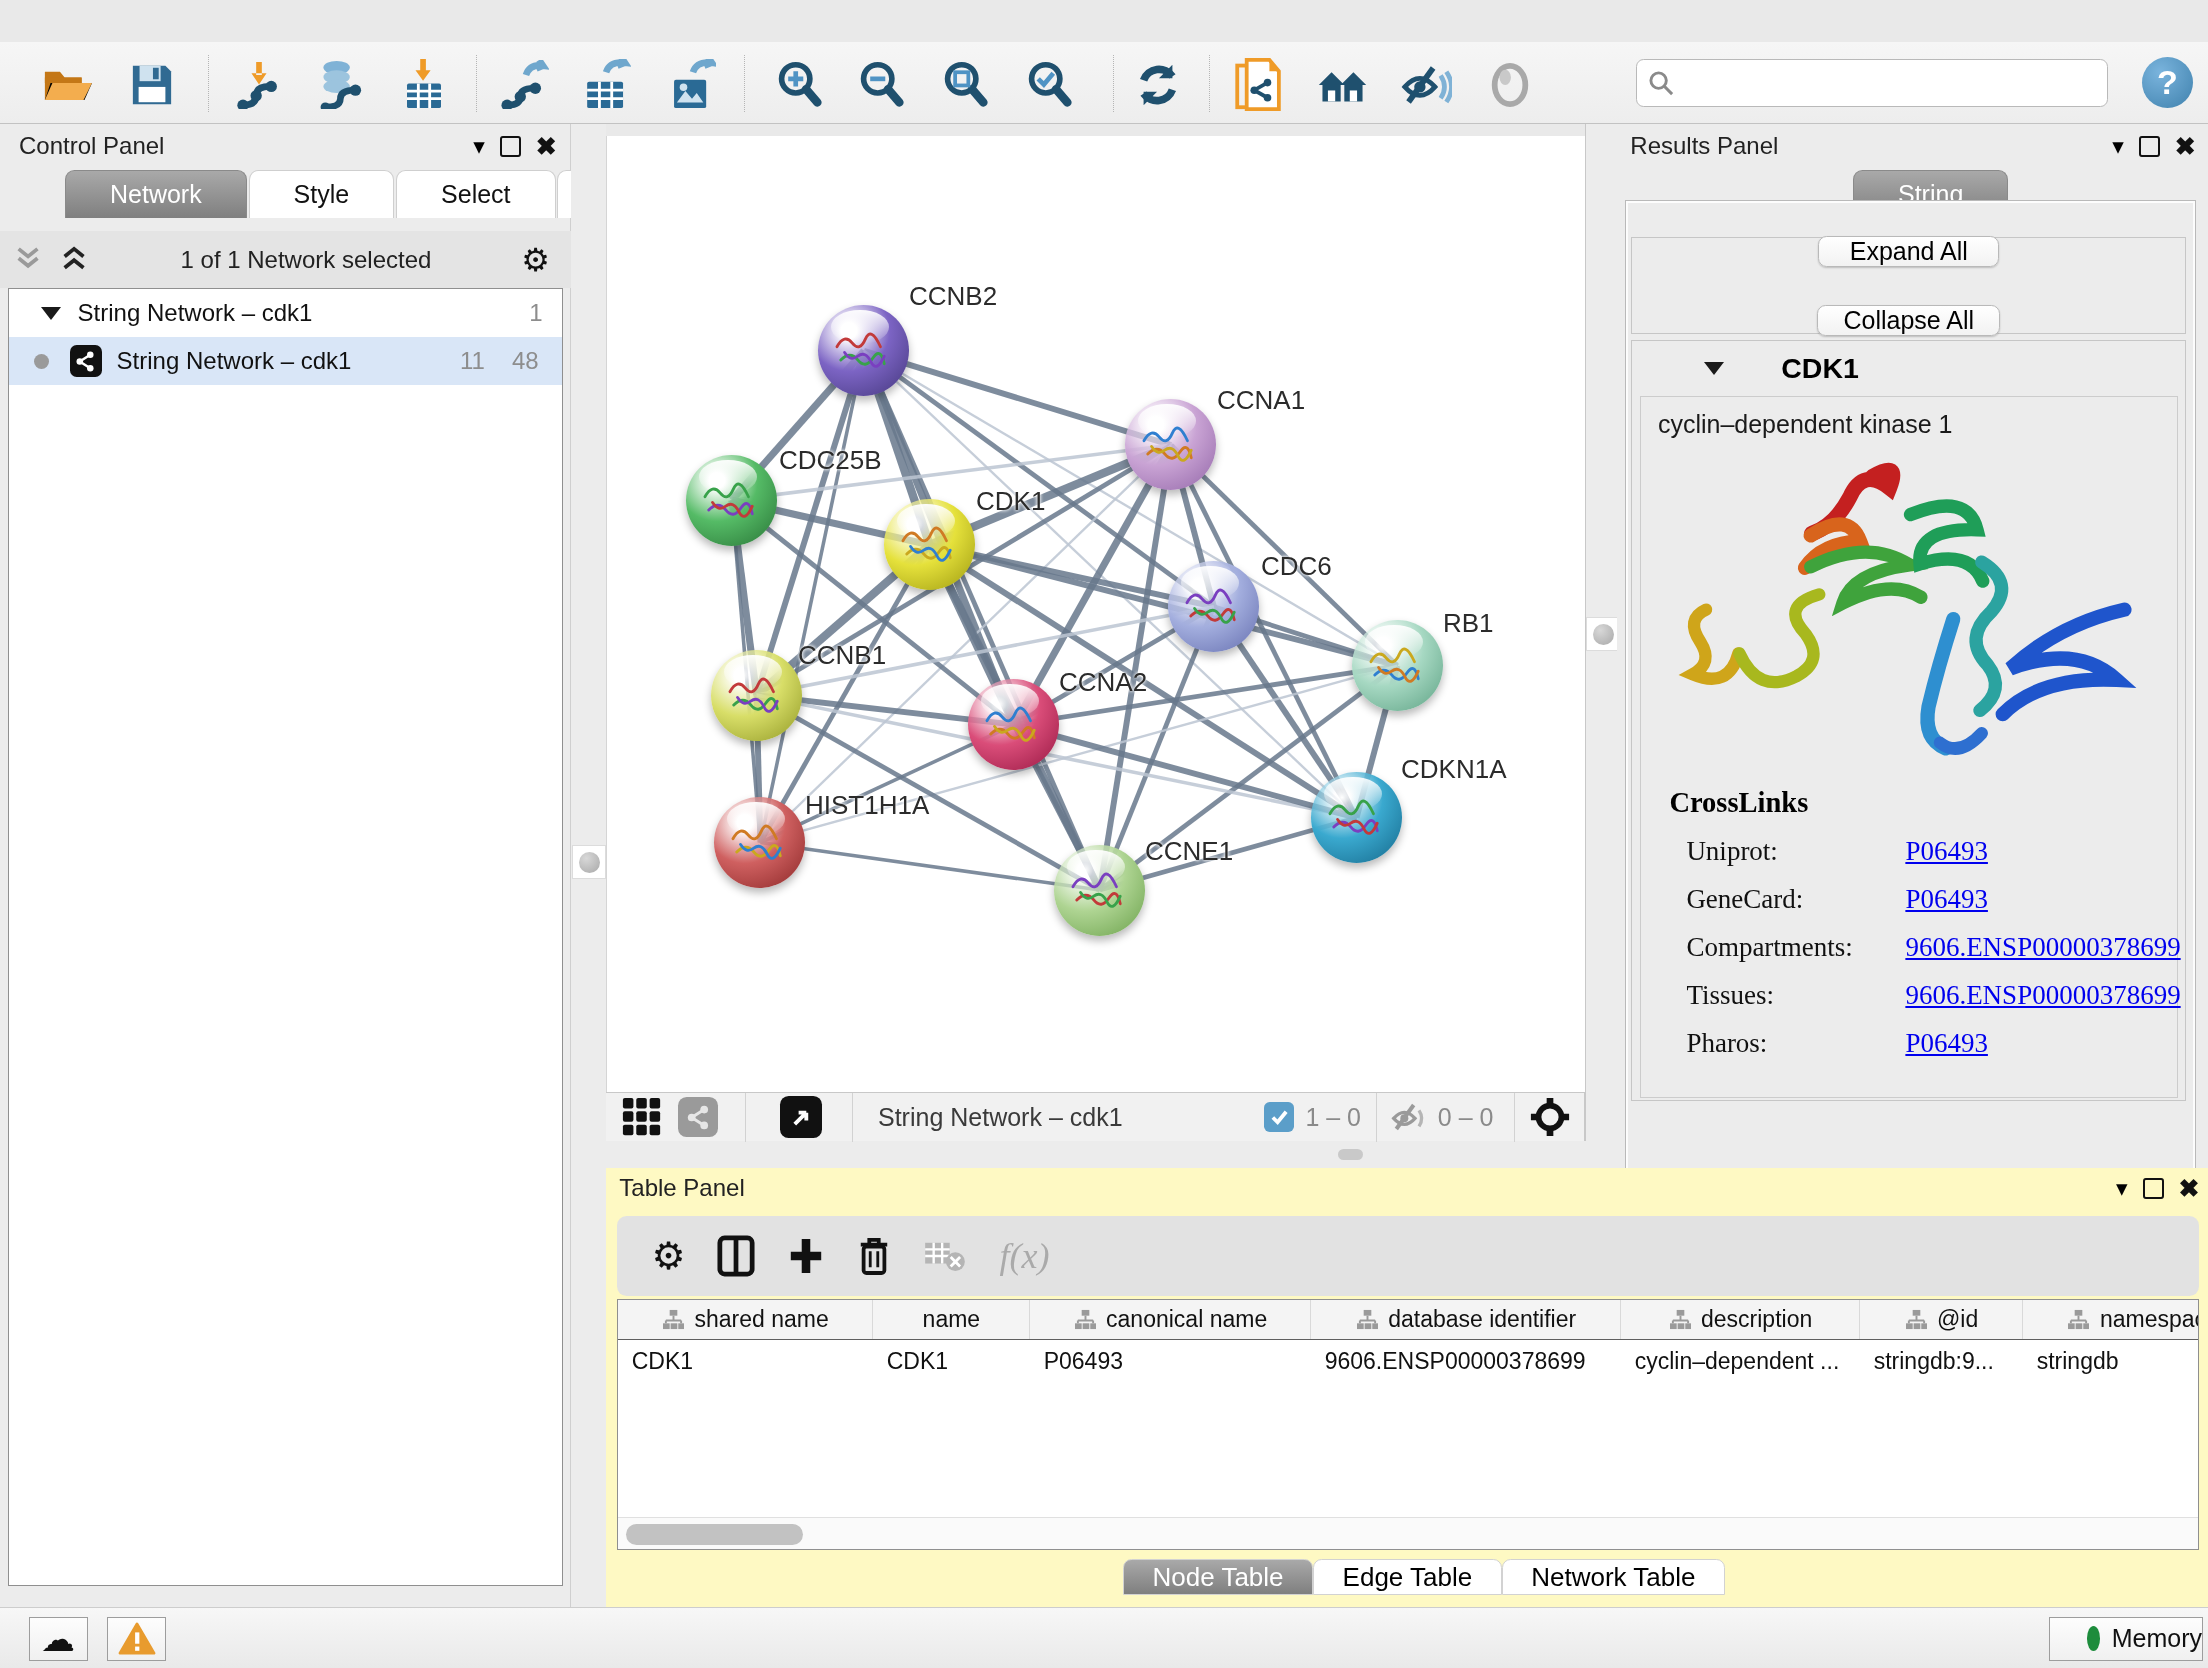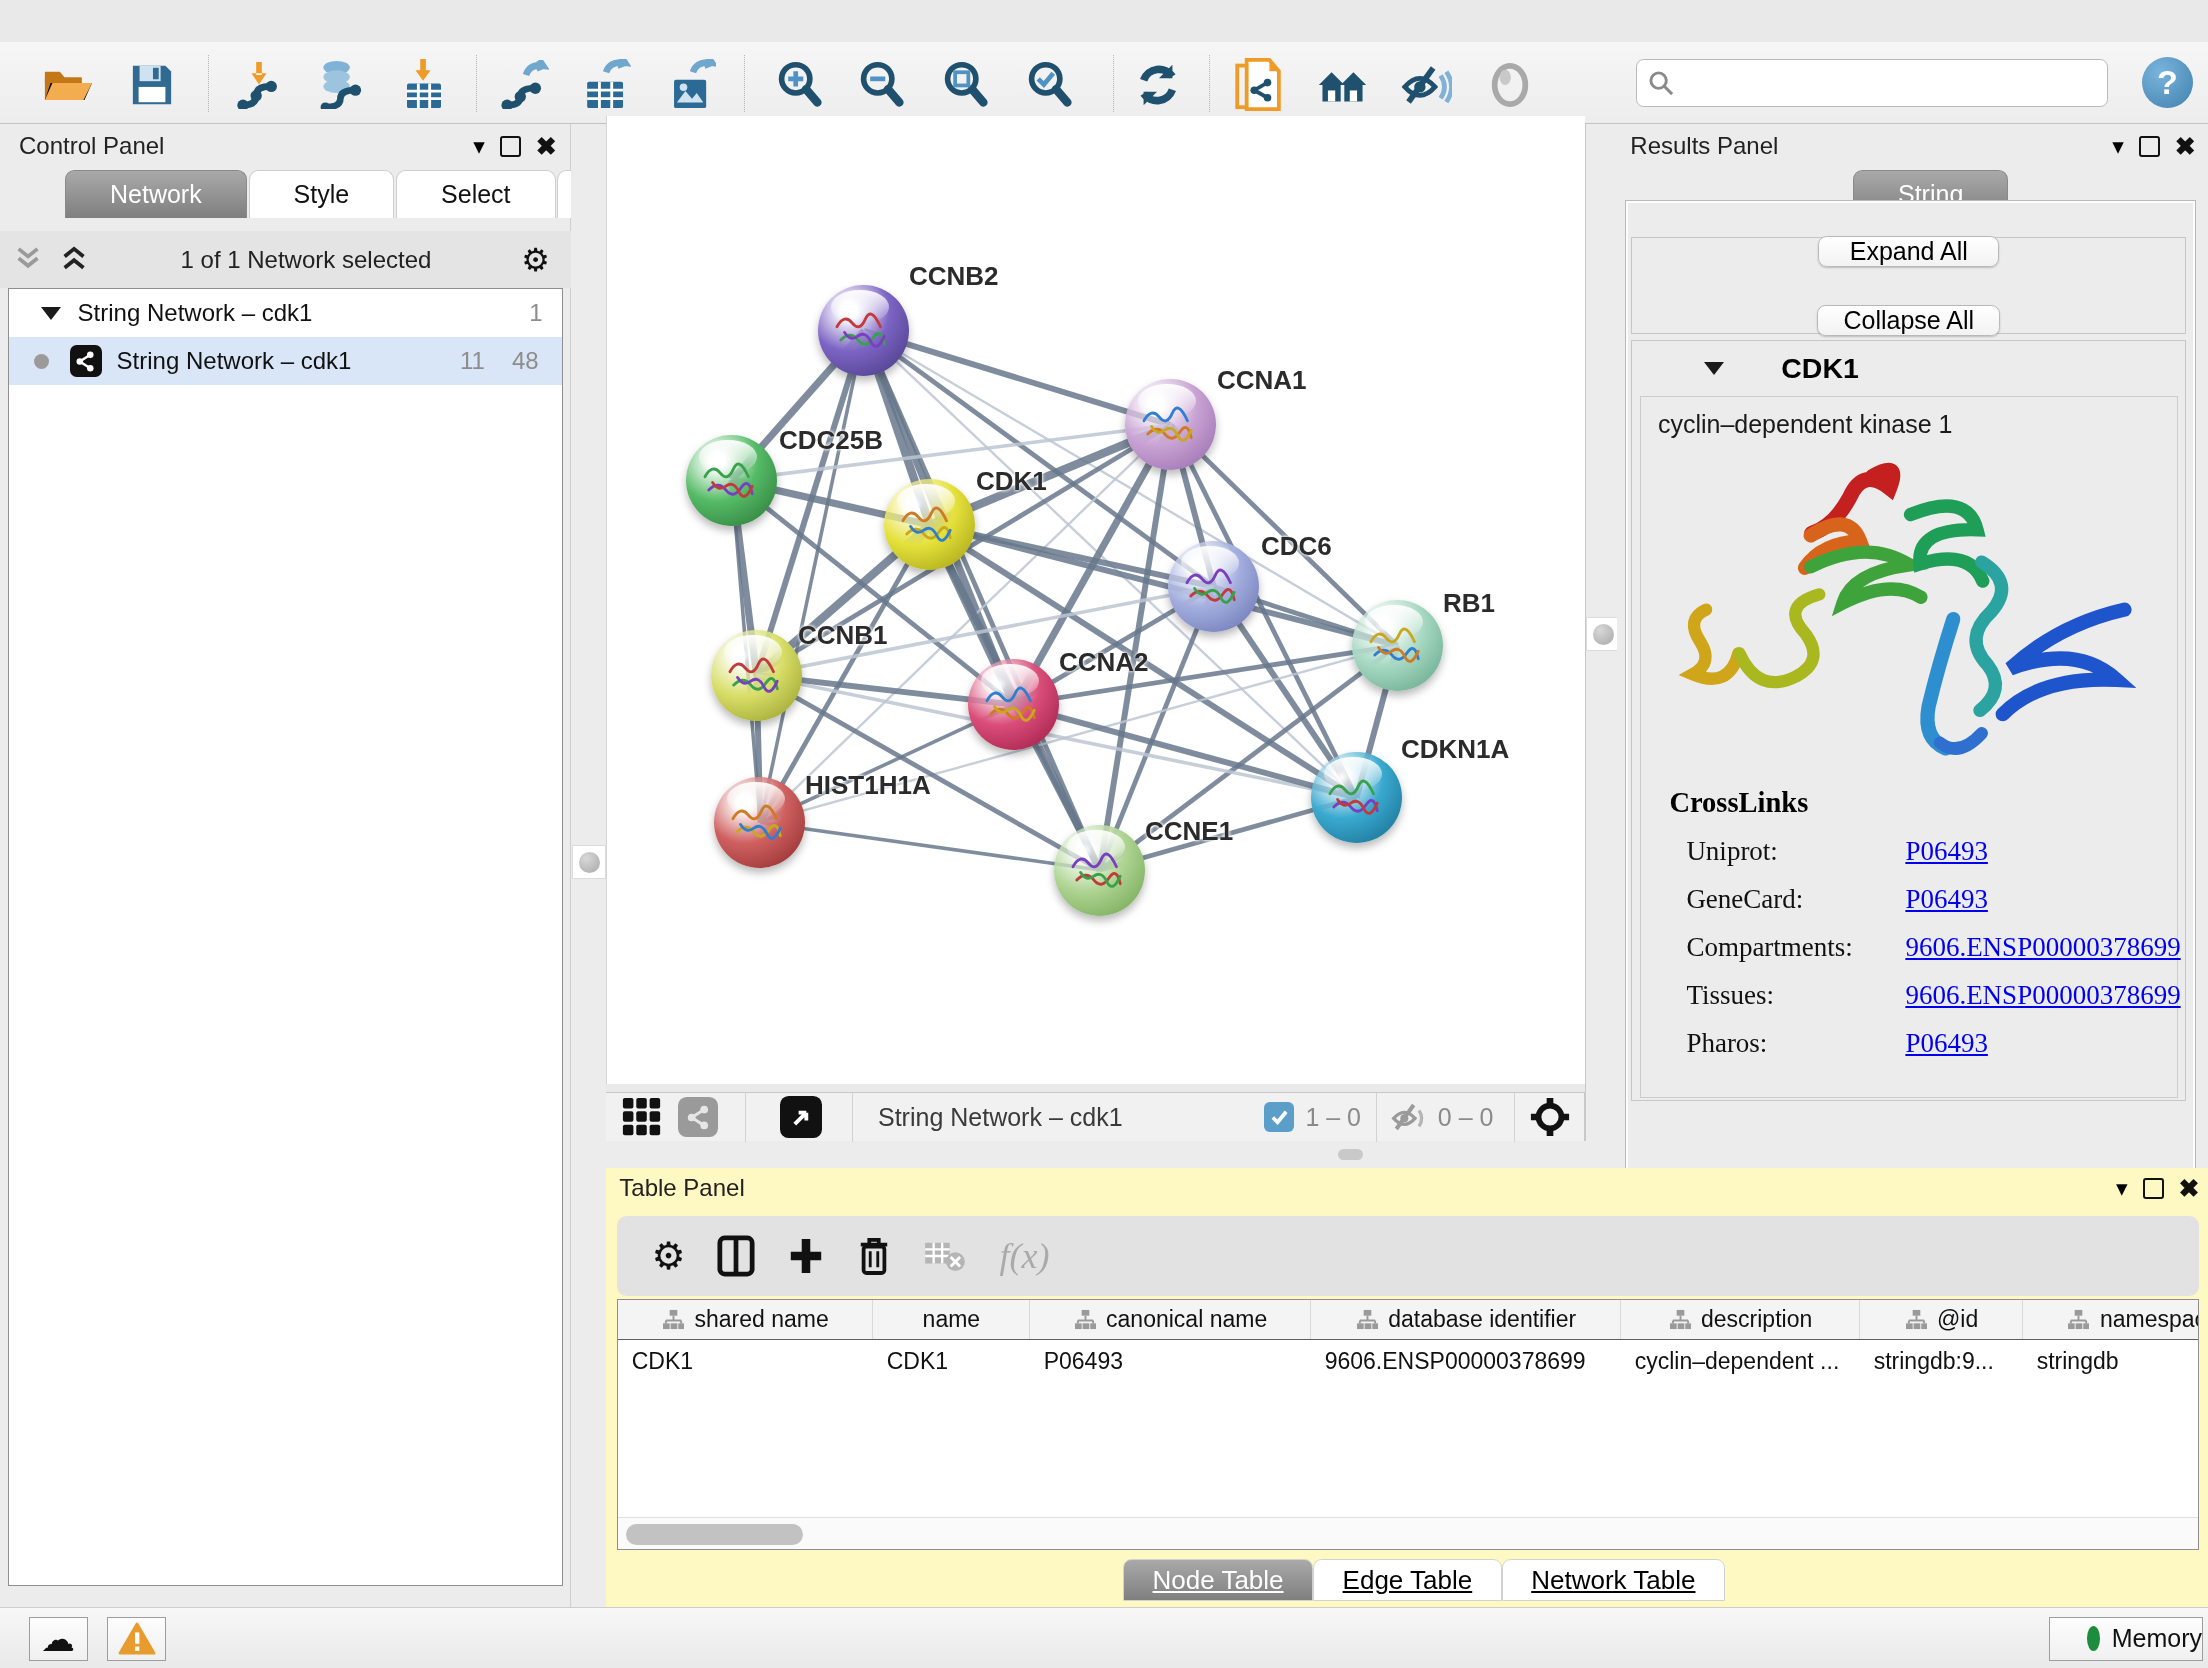--- a/index.html
+++ b/index.html
@@ -55,21 +55,21 @@
   .tree-count2 { color:#8d8d8d; margin-right:23px; }
 
   
   .vsplit { background:#ececec; }
   .handle { position:absolute; width:34px; height:34px; background:#fff; border:1px solid #dcdcdc;
     display:flex; align-items:center; justify-content:center; }
   .handle i { width:21px; height:21px; border-radius:50%; background:radial-gradient(circle at 35% 30%, #d8d8d8, #a8a8a8); }
   .hsplit-dot { position:absolute; width:25px; height:11.4px; border-radius:5.7px; background:#c9c9c9; }
 
   
-  #net-view { left:606px; top:116px; width:979px; height:968px; background:#fff; border-left:1px solid #d5d5d5;font-weight:bold; }
+  #net-view { left:606px; top:136px; width:979px; height:968px; background:#fff; border-left:1px solid #d5d5d5; }
   #edges { position:absolute; left:0; top:0; }
   .node { position:absolute; width:91px; height:91px; border-radius:50%; }
   .node .shine { position:absolute; left:14%; top:5%; width:64%; height:38%; border-radius:50%;
     background:linear-gradient(rgba(255,255,255,.95), rgba(255,255,255,0)); }
   .node svg { position:absolute; left:13.3px; top:19px; }
   .nlabel { position:absolute; font-size:26px; color:#2b2b2b; text-shadow:0 0 3.8px #fff, 0 0 3.8px #fff; white-space:nowrap; }
 
   #net-bar { left:606px; top:1092px; width:979px; height:49px; background:#f1f1f1; border-top:1px solid #c8c8c8;
     border-right:1px solid #c8c8c8; display:flex; align-items:center; }
   .nb-sep { width:0; height:49px; border-left:1px solid #d2d2d2; }
@@ -110,22 +110,22 @@
   .fx { font-family:"Liberation Serif",serif; font-style:italic; font-size:36px; color:#aaa; }
   #tbl { position:absolute; left:11.4px; top:131px; width:1582px; height:251px; background:#fff; border:1px solid #8f8f8f; overflow:hidden; }
   #thead-row { display:flex; height:40px; background:#f4f4f4; border-bottom:1.9px solid #5f5f5f; }
   .th { display:flex; align-items:center; justify-content:center; gap:9.5px; font-size:23px; color:#111;
     border-right:1px solid #d9d9d9; white-space:nowrap; overflow:hidden; flex:none; }
   .tr { display:flex; height:42px; }
   .td { font-size:23px; color:#111; display:flex; align-items:center; padding-left:13.3px; white-space:nowrap; overflow:hidden; flex:none; }
   #tbl-scroll { position:absolute; left:0; bottom:0; width:100%; height:32px; background:#fafafa; border-top:1px solid #e0e0e0; }
   #tbl-thumb { position:absolute; left:7.6px; top:5.7px; width:177px; height:21px; background:#c2c2c2; border-radius:10.5px; }
   #tp-tabs { position:absolute; left:517px; top:391px; }
-  .tab2 { height:42px; padding:0 28.5px; display:flex; align-items:center; font-size:26px; background:#fff;
-    border:1px solid #d2d2d2; border-radius:8.6px 8.6px 0 0;text-decoration:underline; }
+  .tab2 { height:36px; padding:0 28.5px; display:flex; align-items:center; font-size:26px; background:#fff;
+    border:1px solid #d2d2d2; border-radius:8.6px 8.6px 0 0; }
   .tab2.sel { background:linear-gradient(#a9a9a9,#7f7f7f); color:#fff; }
 
   
   #statusbar { left:0; top:1607px; width:2208px; height:61px; background:linear-gradient(#f7f7f7,#e9e9e9); border-top:1px solid #cdcdcd; }
   .sb-btn { position:absolute; top:8.6px; height:44px; background:linear-gradient(#fdfdfd,#f0f0f0); border:1px solid #9d9d9d;
     display:flex; align-items:center; justify-content:center; }
   #memory-btn { left:2049px; width:154px; gap:11.4px; font-size:25px; color:#111;padding-left:37px; }
   #memory-btn .mdot { width:25px; height:25px; border-radius:50%; background:#1d8c3c; }
   .cloud-glyph { font-size:34px; color:#111; }
 </style>

